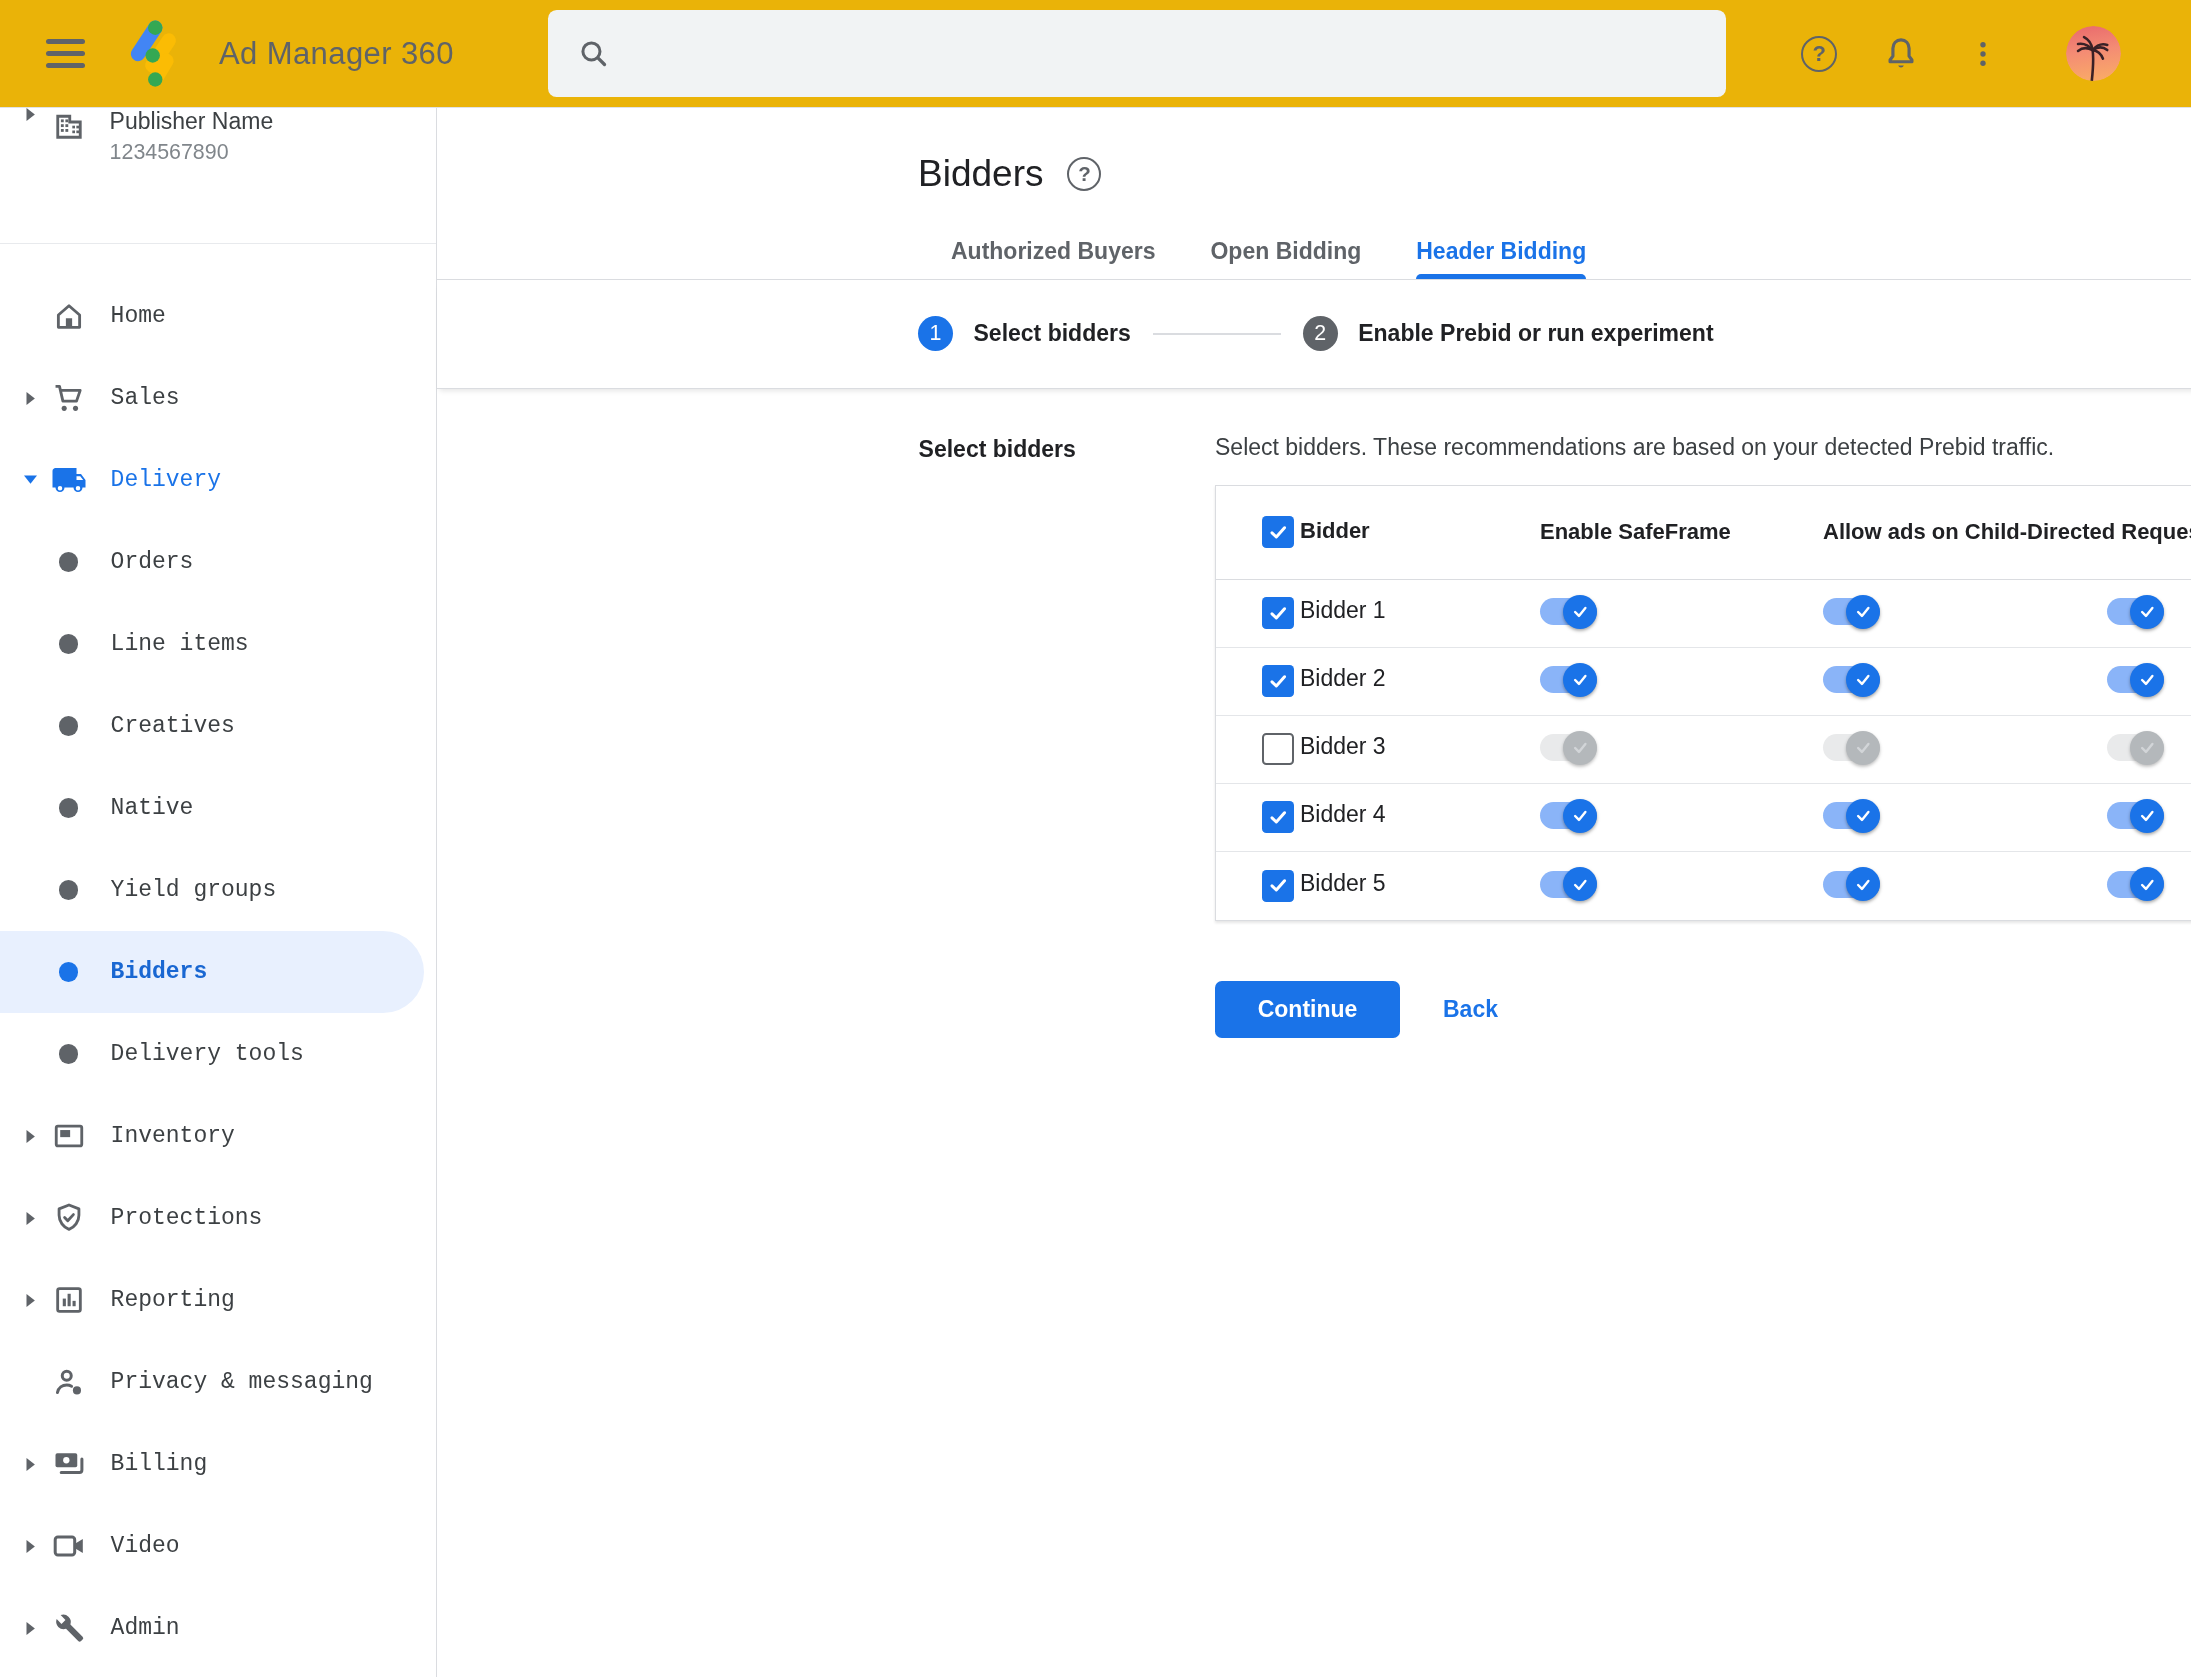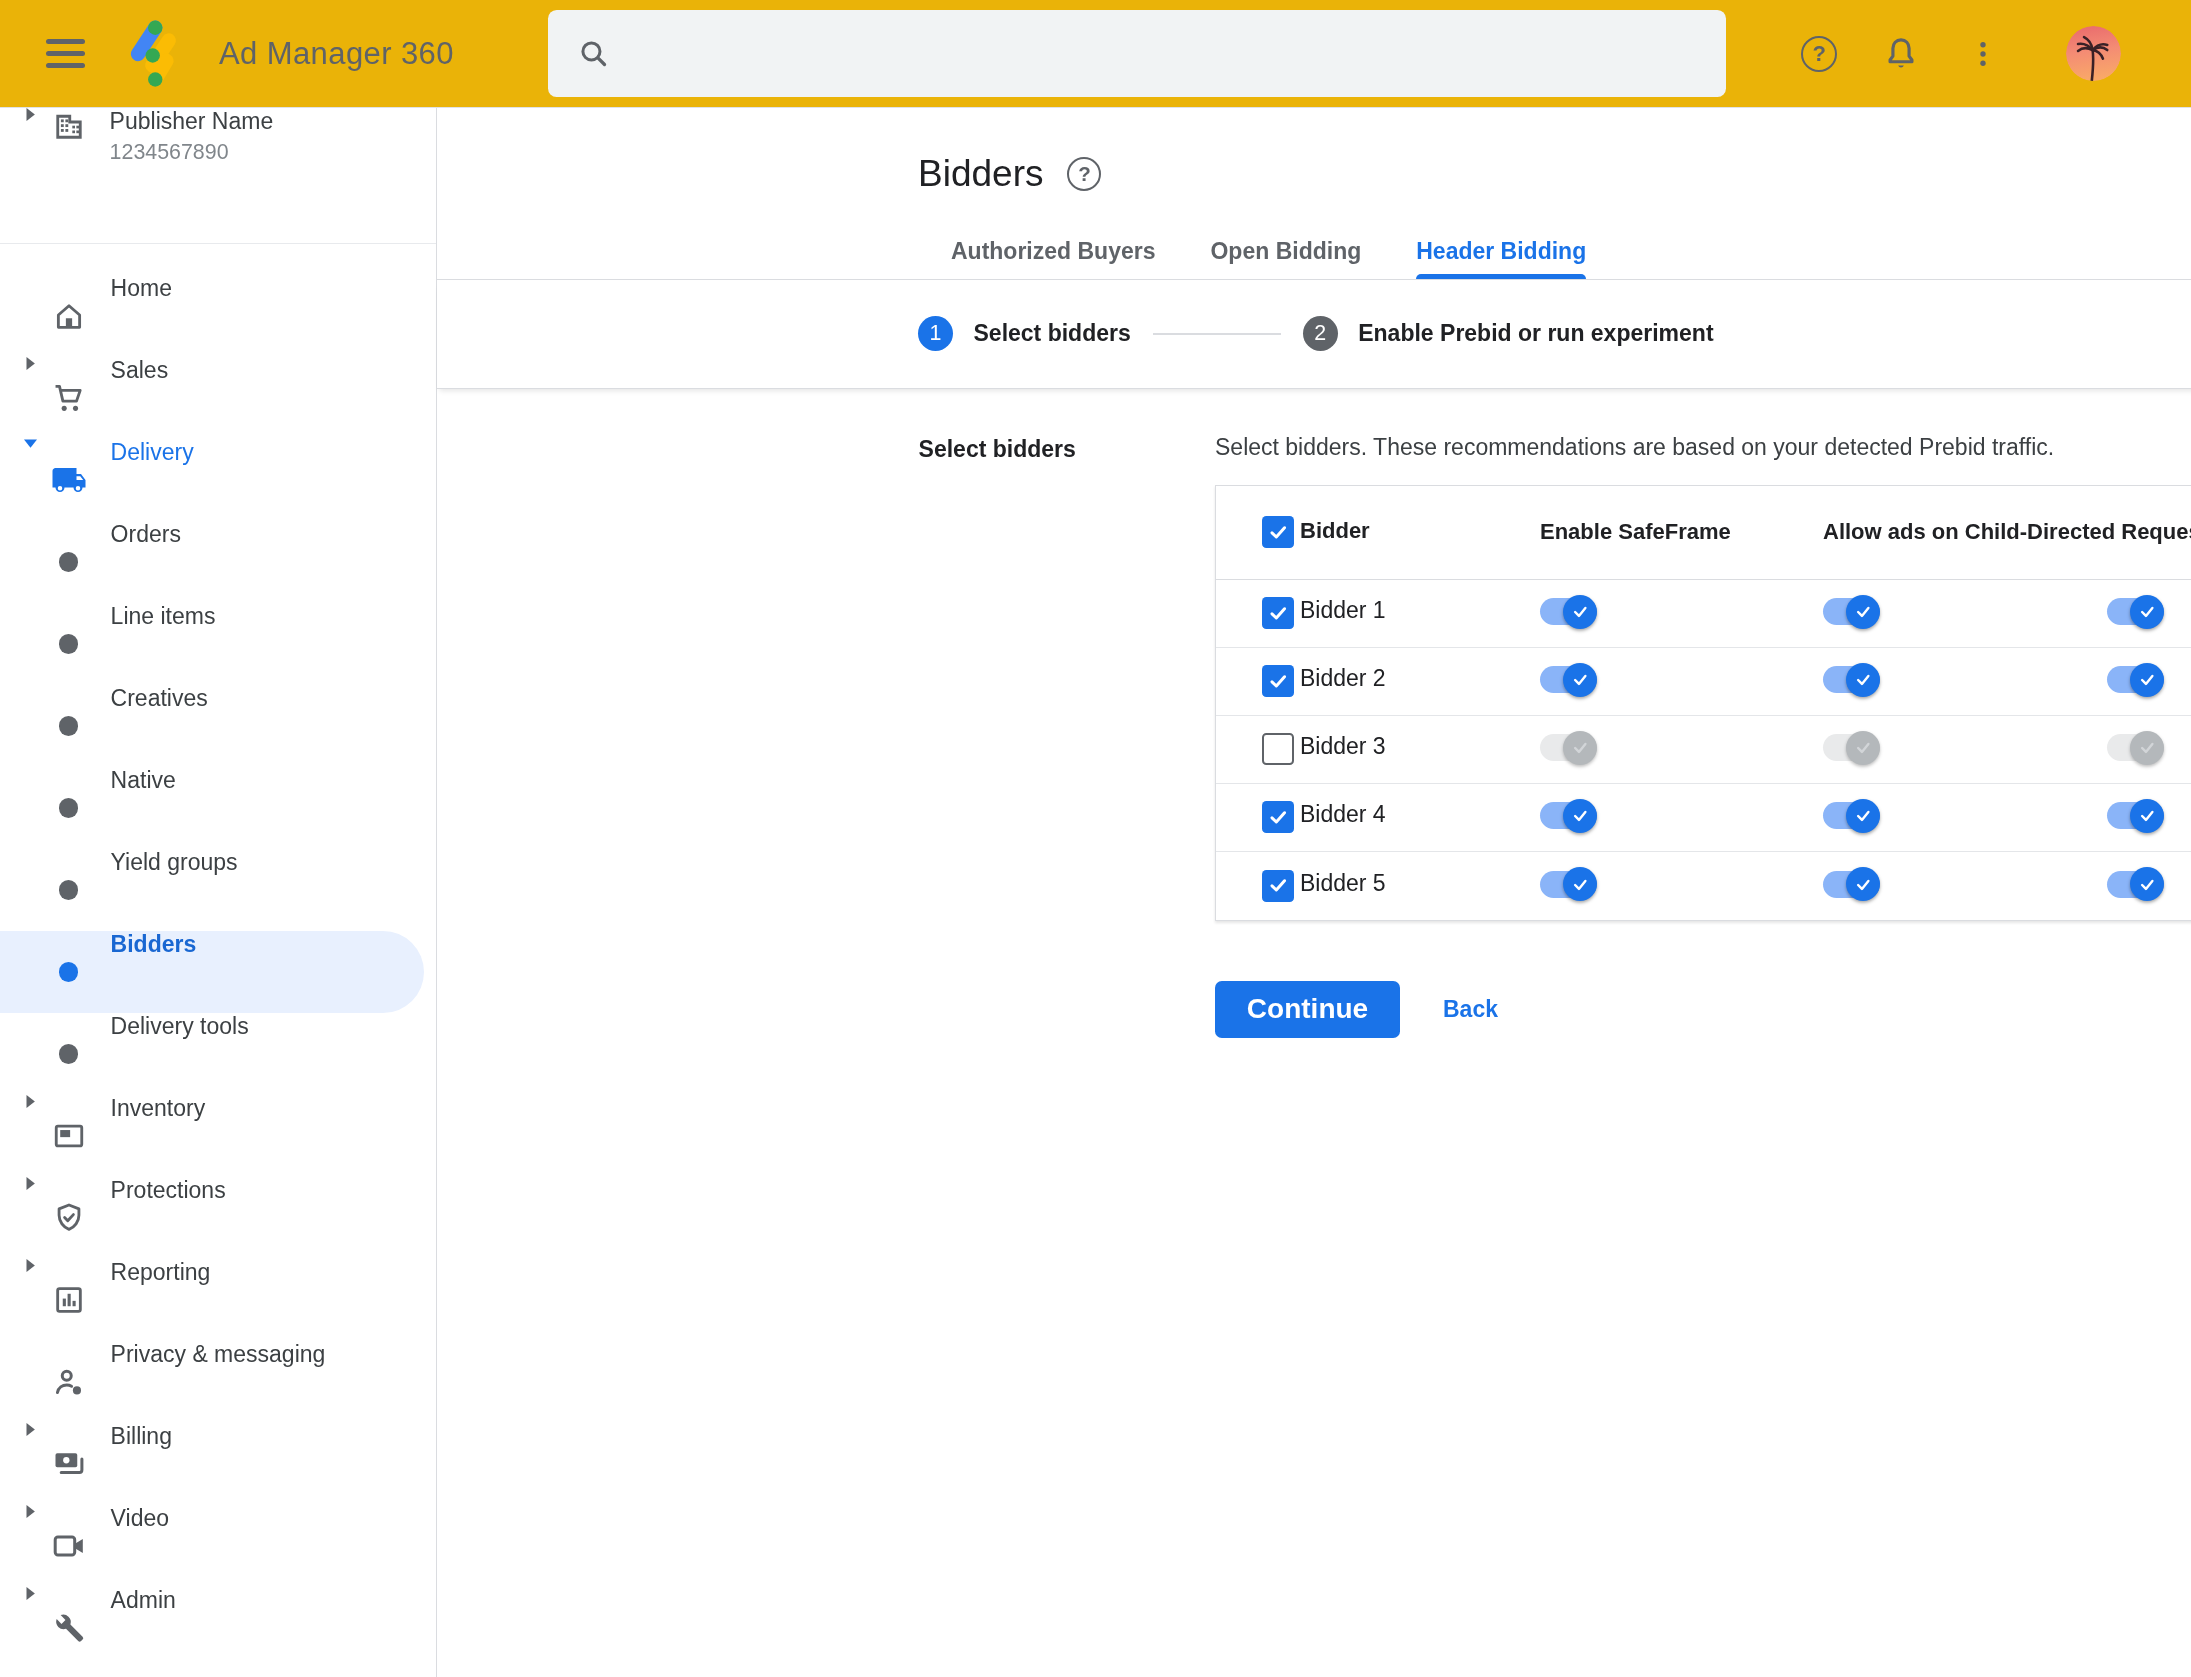--- a/index.html
+++ b/index.html
@@ -33,21 +33,21 @@
   .main { flex:1; }
 
   
   .publisher { height:136px; display:flex; align-items:flex-start; border-bottom:0.9px solid #e8eaed; cursor:pointer; }
   .pub-caret { width:20.5px; margin-left:20.5px; display:flex; justify-content:center; }
   .pub-icon { width:38px; margin-left:8.6px; display:flex; justify-content:center; color:#5f6368; }
   .pub-text { margin-left:22px; }
   .pub-name { font-size:23px; color:#3c4043; }
   .pub-id { font-size:21.4px; color:#80868b; margin-top:5.1px; }
   nav { padding-top:31px; }
-  .nav-item { height:82px; display:flex; cursor:pointer; }
+  .nav-item { height:82px; display:flex; align-items:center; cursor:pointer;font-family:Liberation Mono, monospace; }
   .nav-item.selected { background:var(--selected-nav-bg); width:424px; border-radius:0 41px 41px 0; }
   .caret-box { width:20.5px; margin-left:20.5px; display:flex; justify-content:center; color:#5f6368; }
   .nav-item.active .caret-box { color:var(--accent); }
   .icon-box { width:38px; margin-left:8.6px; display:flex; justify-content:center; align-items:center; color:#5f6368; }
   .nav-item.active .icon-box { color:var(--accent); }
   .bullet { width:19.7px; height:19.7px; border-radius:50%; background:#5f6368; }
   .nav-item.selected .bullet { background:var(--accent); }
   .nav-label { margin-left:23px; font-size:23px; color:#3c4043; }
   .nav-item.active .nav-label { color:var(--accent); }
   .nav-item.selected .nav-label { color:#1967d2; font-weight:700; }
@@ -97,21 +97,21 @@
 
   .toggle { position:relative; width:58px; height:34px; display:inline-block; cursor:pointer; }
   .toggle .track { position:absolute; left:0; top:3.4px; width:57px; height:27px; border-radius:13.7px; }
   .toggle.on .track { background:var(--accent-track); }
   .toggle.off .track { background:var(--toggle-off-track); }
   .toggle .thumb { position:absolute; left:23px; top:0; width:34px; height:34px; border-radius:50%; display:flex; align-items:center; justify-content:center; box-shadow:0 1.7px 3.4px rgba(0,0,0,.35); }
   .toggle.on .thumb { background:var(--accent); }
   .toggle.off .thumb { background:var(--toggle-off-thumb); box-shadow:0 1.7px 3.4px rgba(0,0,0,.25); }
 
   .actions { display:flex; align-items:center; gap:43px; margin-top:60px; }
-  .btn-primary { width:185px; height:57px; border:none; border-radius:6.8px; background:var(--accent); color:#fff; font-size:28px; font-weight:700; font-family:inherit; cursor:pointer; }
+  .btn-primary { width:185px; height:57px; border:none; border-radius:6.8px; background:var(--accent); color:#fff; font-size:23px; font-weight:700; font-family:inherit; cursor:pointer; }
   .link-btn { background:none; border:none; padding:0; color:var(--accent); font-size:23px; font-weight:700; font-family:inherit; cursor:pointer; }
 </style>
 </head>
 <body style="--accent: #1a73e8; --accent-track: #8ab4f8; --selected-nav-bg: #e8f0fe; --border: #dadce0; --toggle-off-track: #e9eaeb; --toggle-off-thumb: #b4b8bb; --step-inactive: #5f6368;">
 
 <header class="topbar">
   <button class="hamburger">
     <span class="bar"></span>
       <span class="bar"></span>
       <span class="bar"></span>

